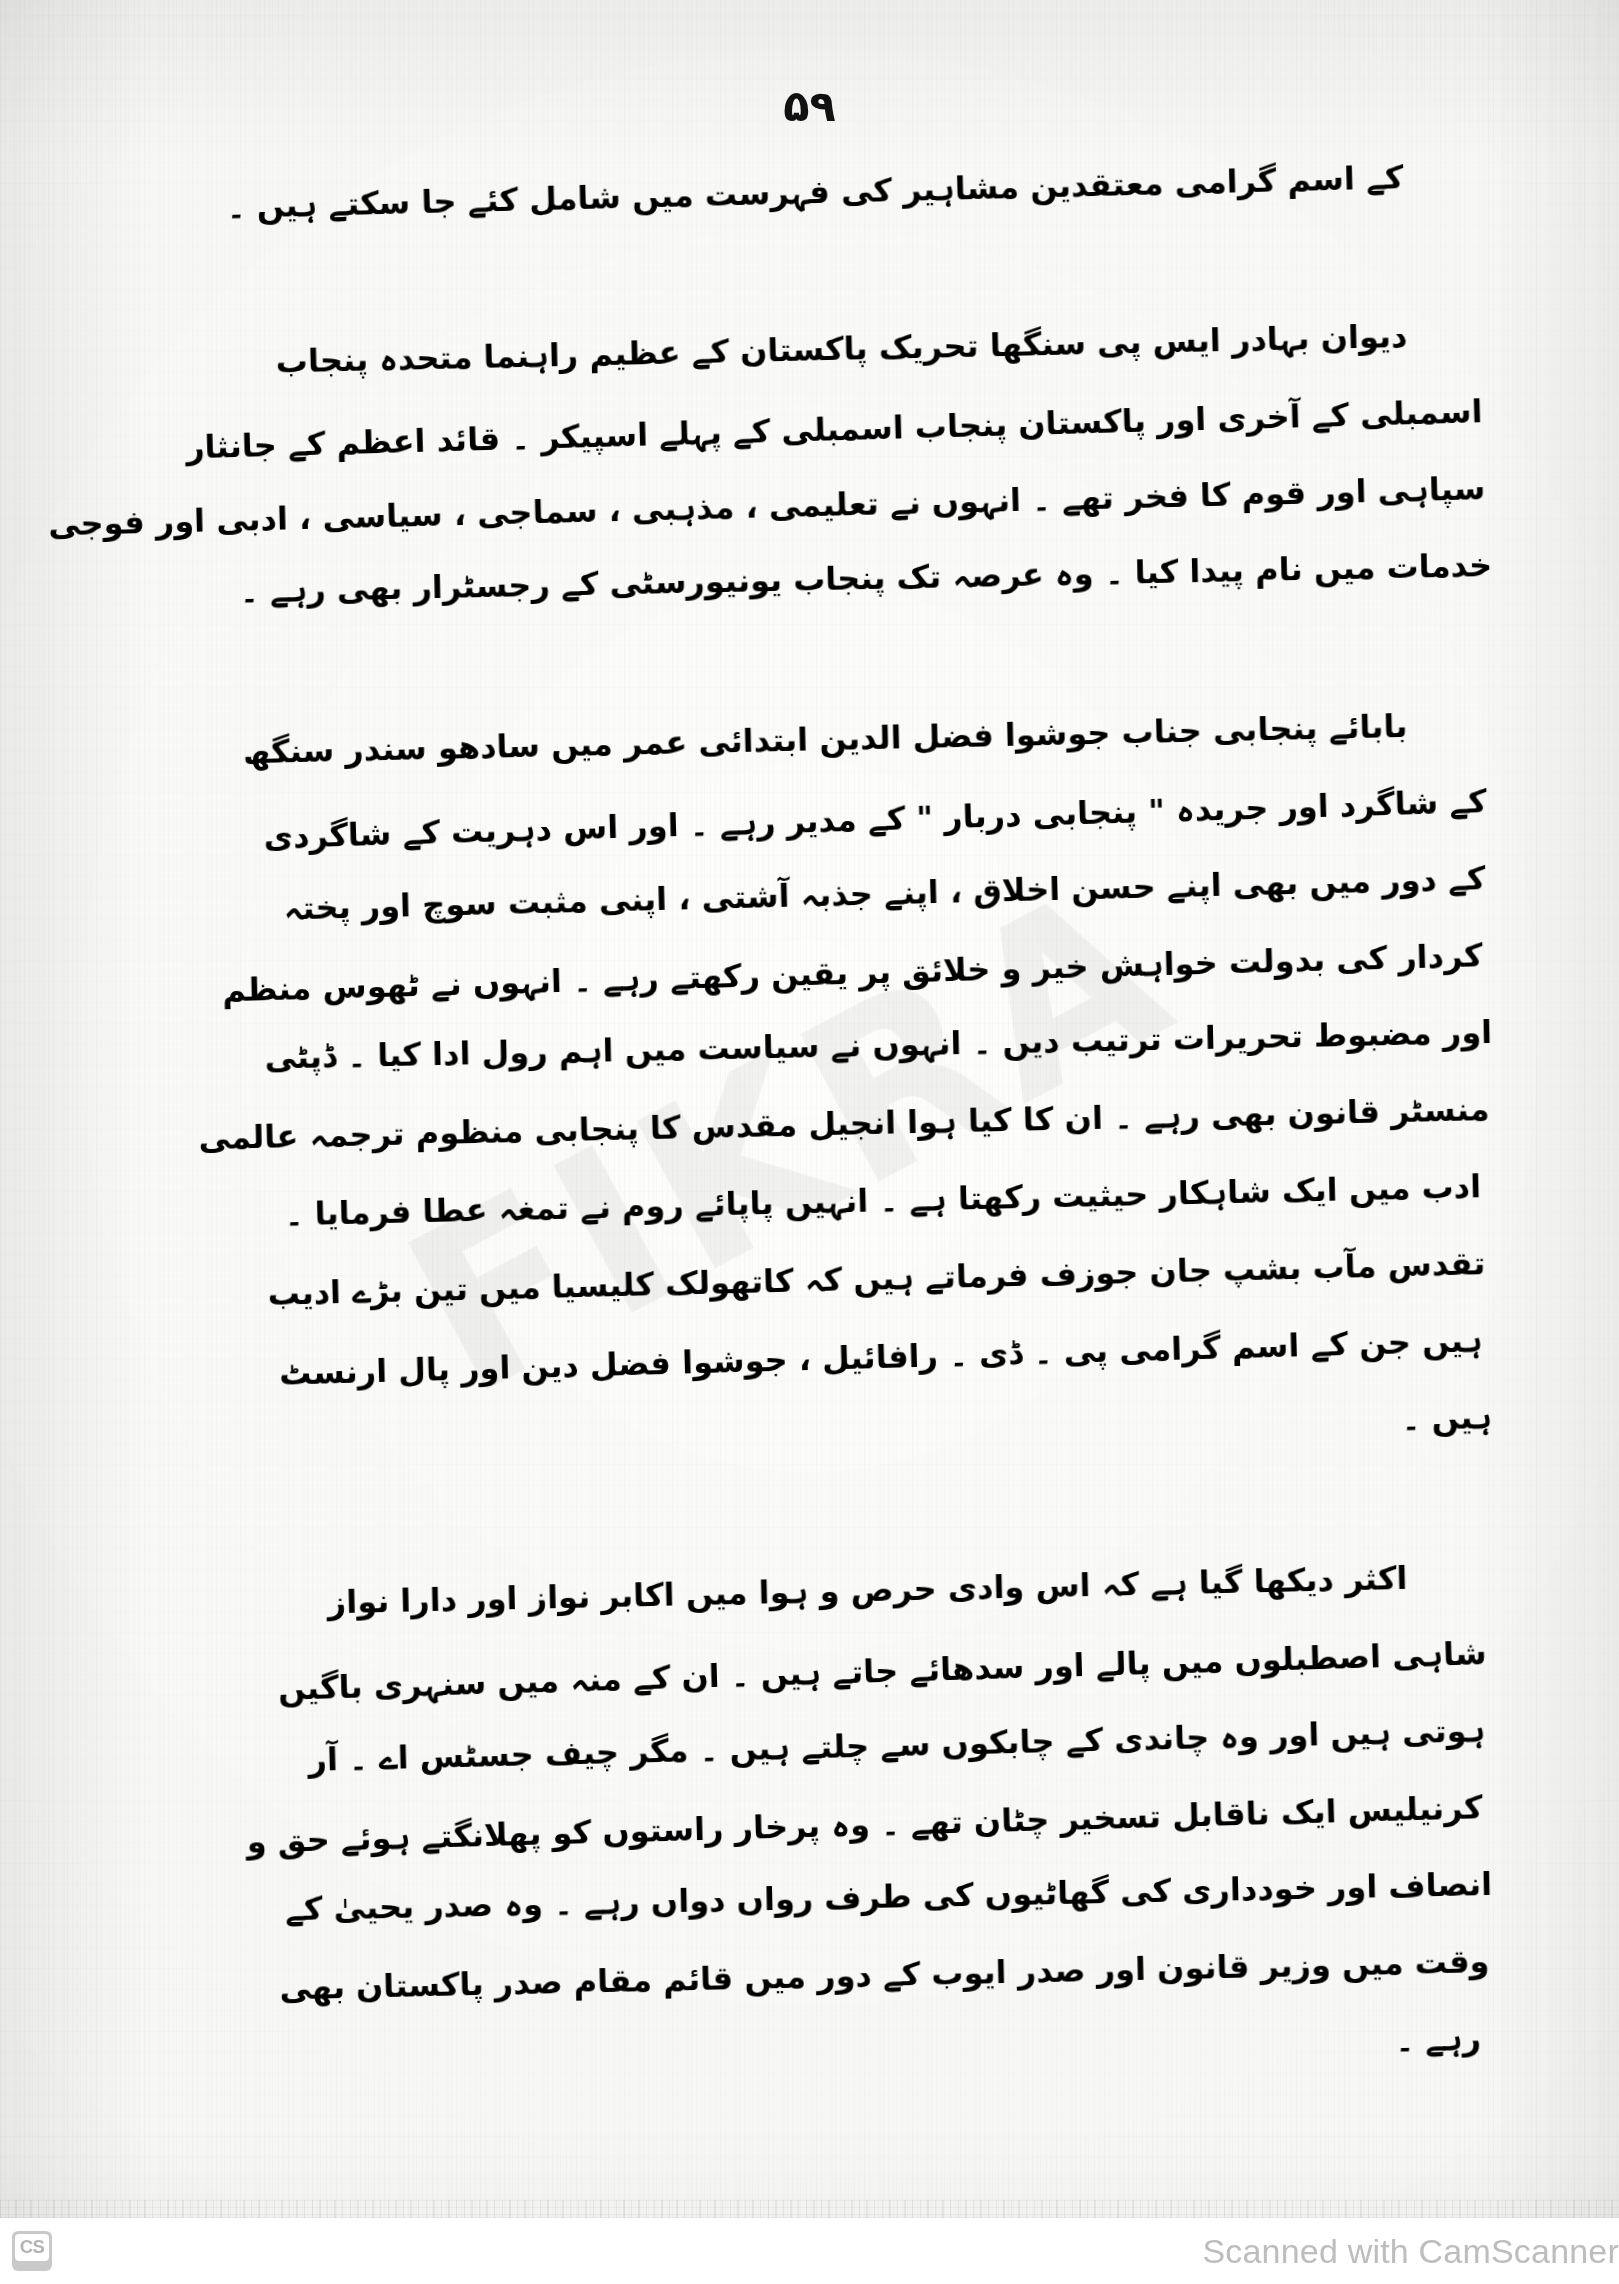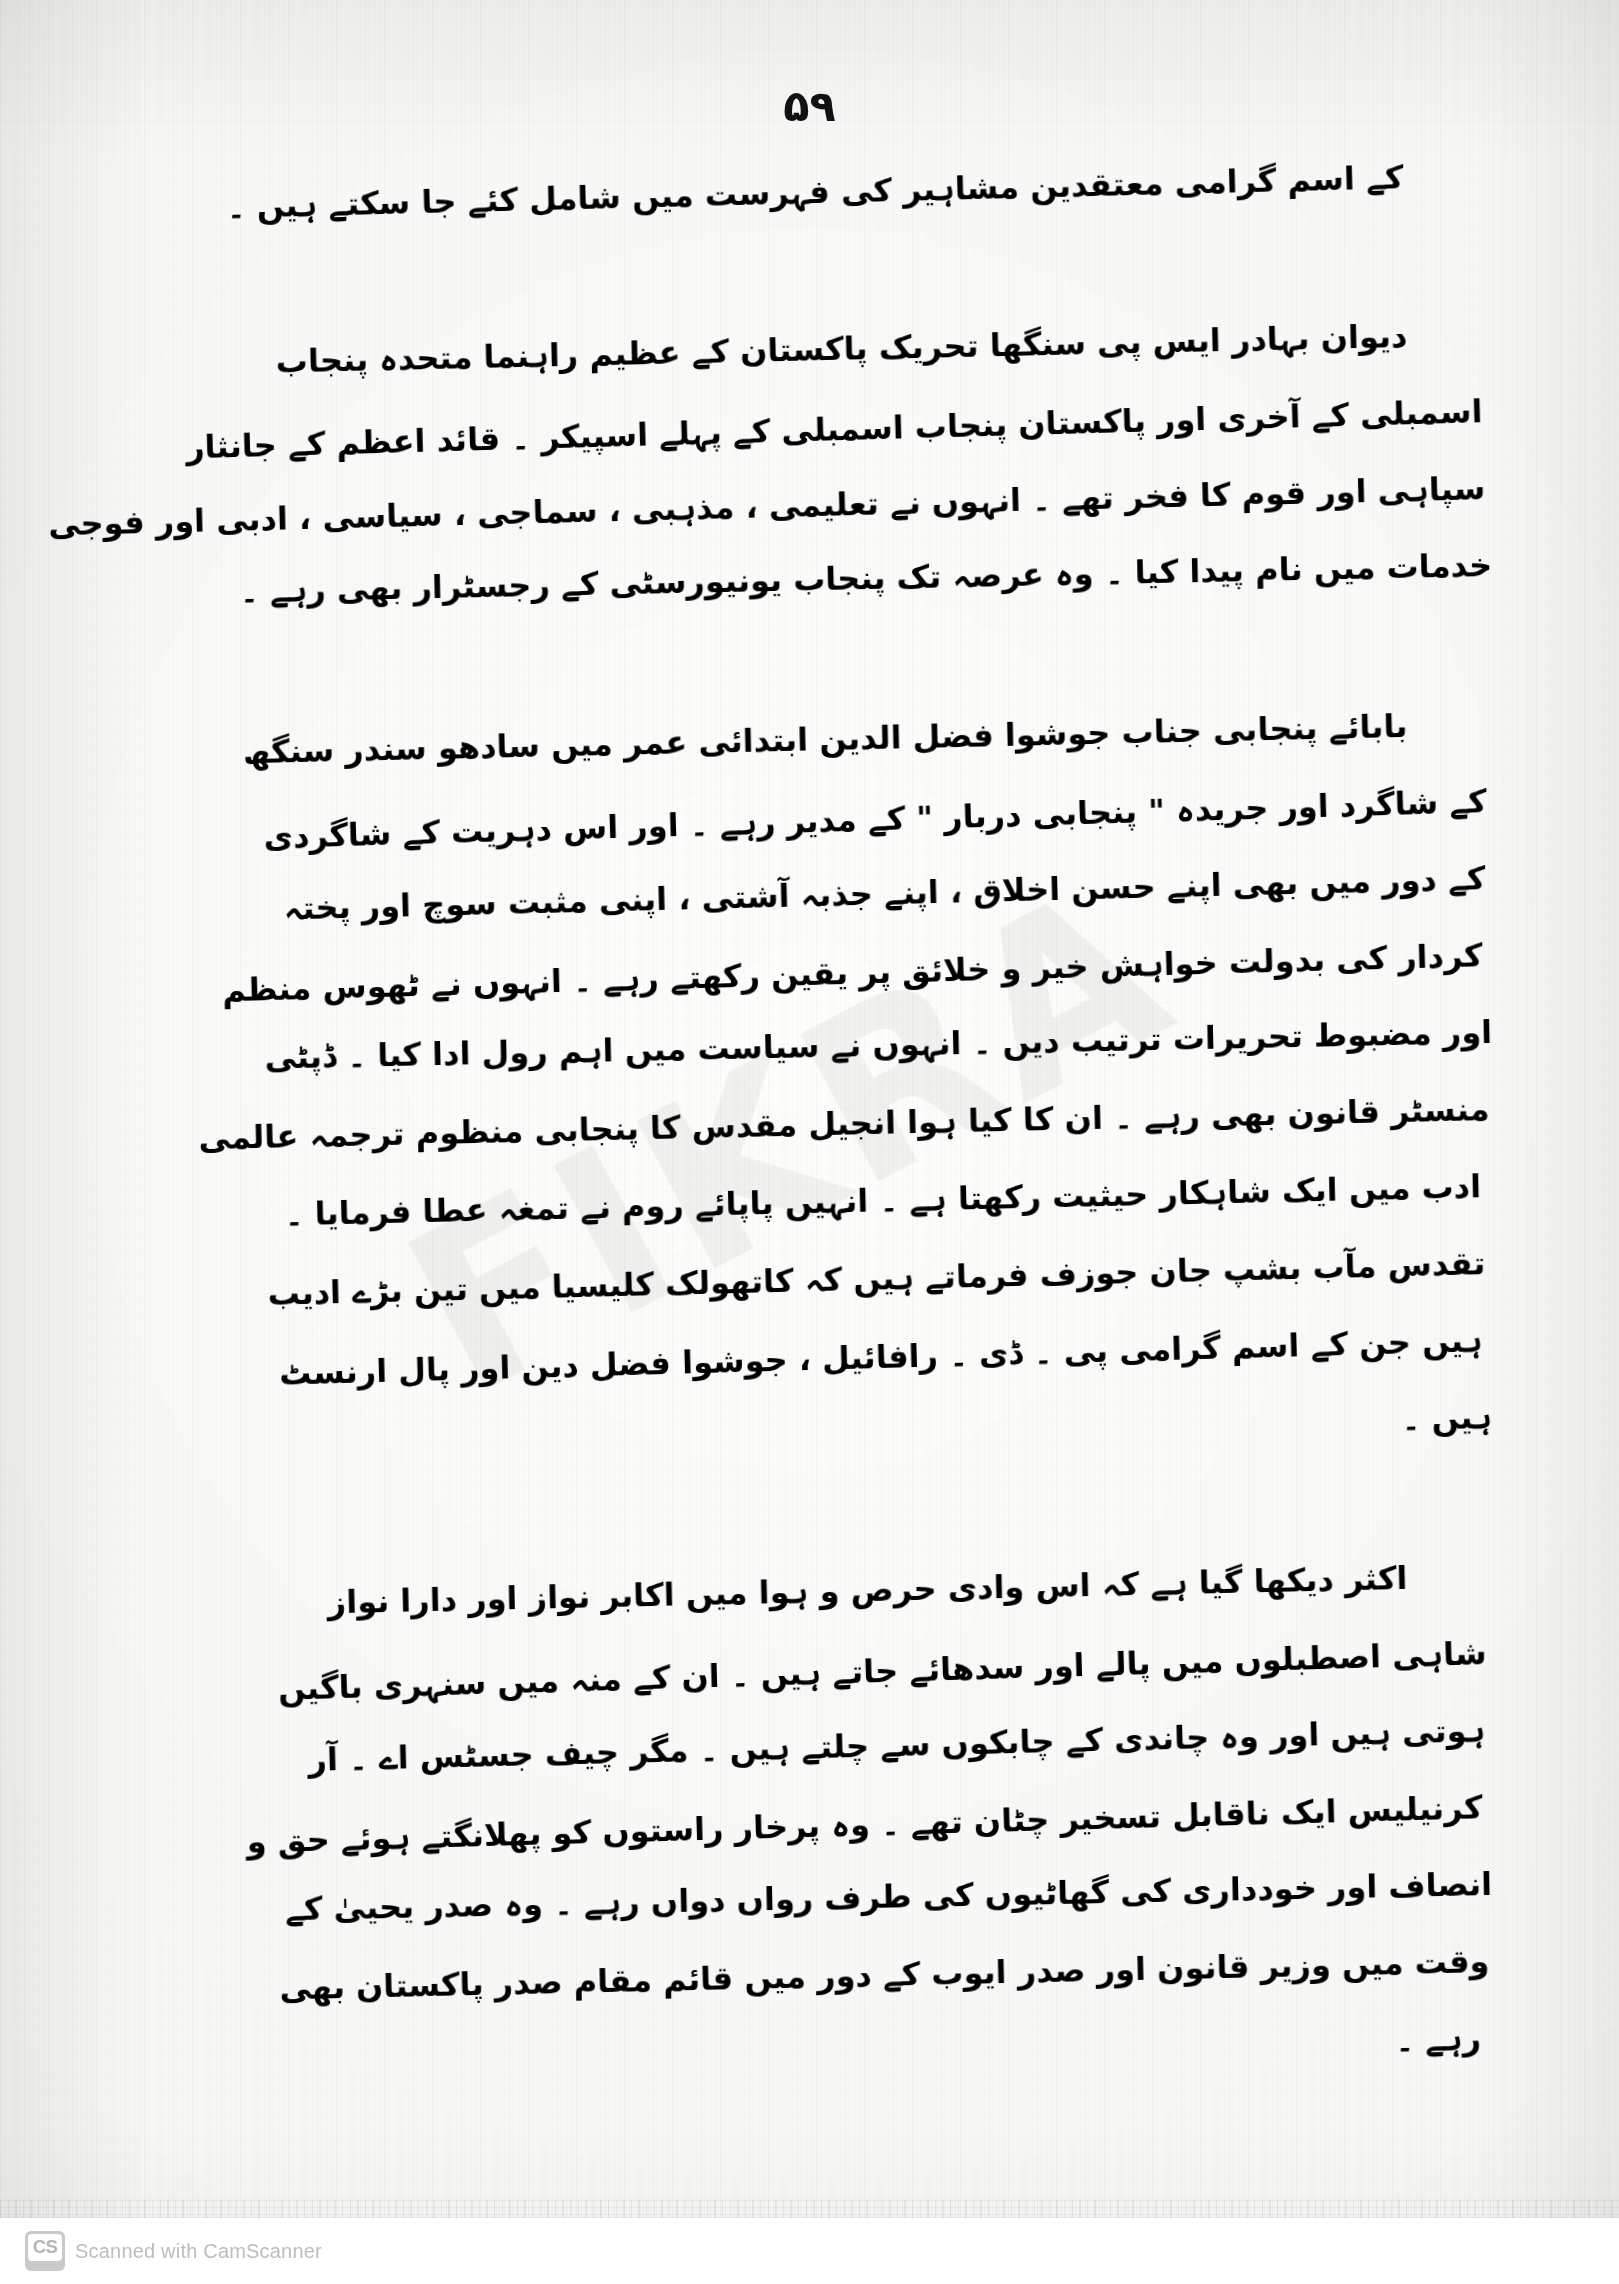--- a/index.html
+++ b/index.html
@@ -113,22 +113,23 @@
 
   
   .footer-band{
     position:absolute;
     left:0; right:0; bottom:0;
     height:66px;
     background:#ffffff;
     display:flex;
     align-items:center;
     direction:ltr;
-    padding-left:25px;
-    gap:10px;
+    padding-left:12px;
+    gap:31px;
+    justify-content:space-between;
   }
   .cs-logo{
     width:40px;height:40px;
     border-radius:6.2px;
     background:#c9c9c9;
     position:relative;
     display:flex;align-items:center;justify-content:center;
     flex:0 0 auto;
   }
   .cs-logo .inner{
@@ -141,21 +142,21 @@
   .cs-logo .cs-text{
     font-family:"Liberation Sans",sans-serif;
     font-weight:700;
     font-size:18.6px;
     color:#b4b4b4;
     letter-spacing:-0.7px;
     line-height:1;
   }
   .cs-label{
     font-family:"Liberation Sans",sans-serif;
-    font-size:20px;
+    font-size:34px;
     color:#bdbdbd;
     letter-spacing:0.2px;
   }
   .footer-noise{
     position:absolute;
     left:0;right:0;bottom:66px;
     height:18px;
     background-image:
       repeating-linear-gradient(90deg, rgba(0,0,0,0.10) 0 1.4px, rgba(0,0,0,0) 1.4px 7.6px),
       repeating-linear-gradient(0deg, rgba(0,0,0,0.07) 0 0.7px, rgba(0,0,0,0) 0.7px 3.4px);

